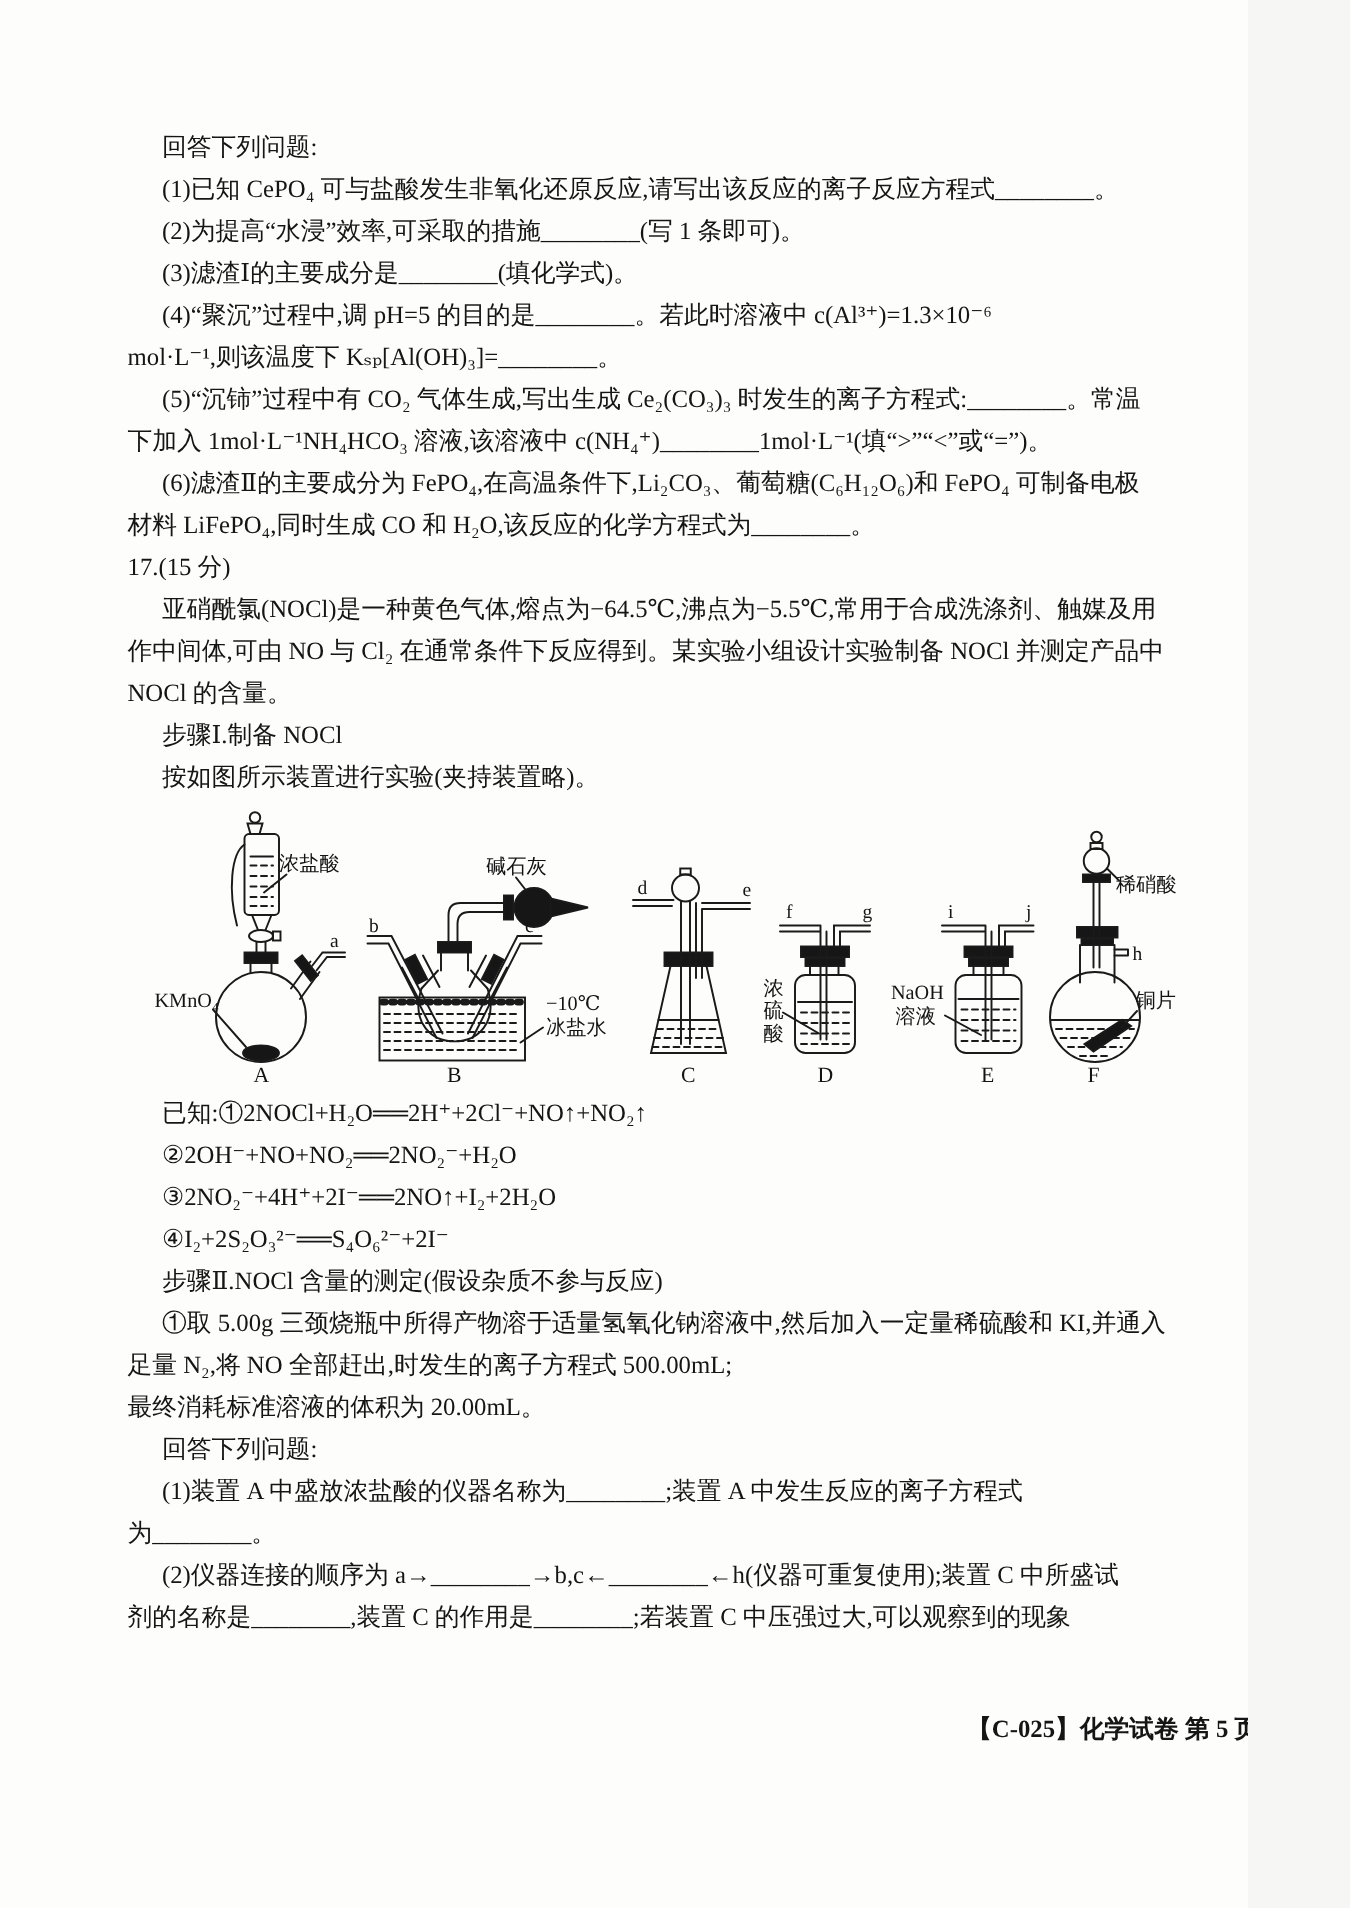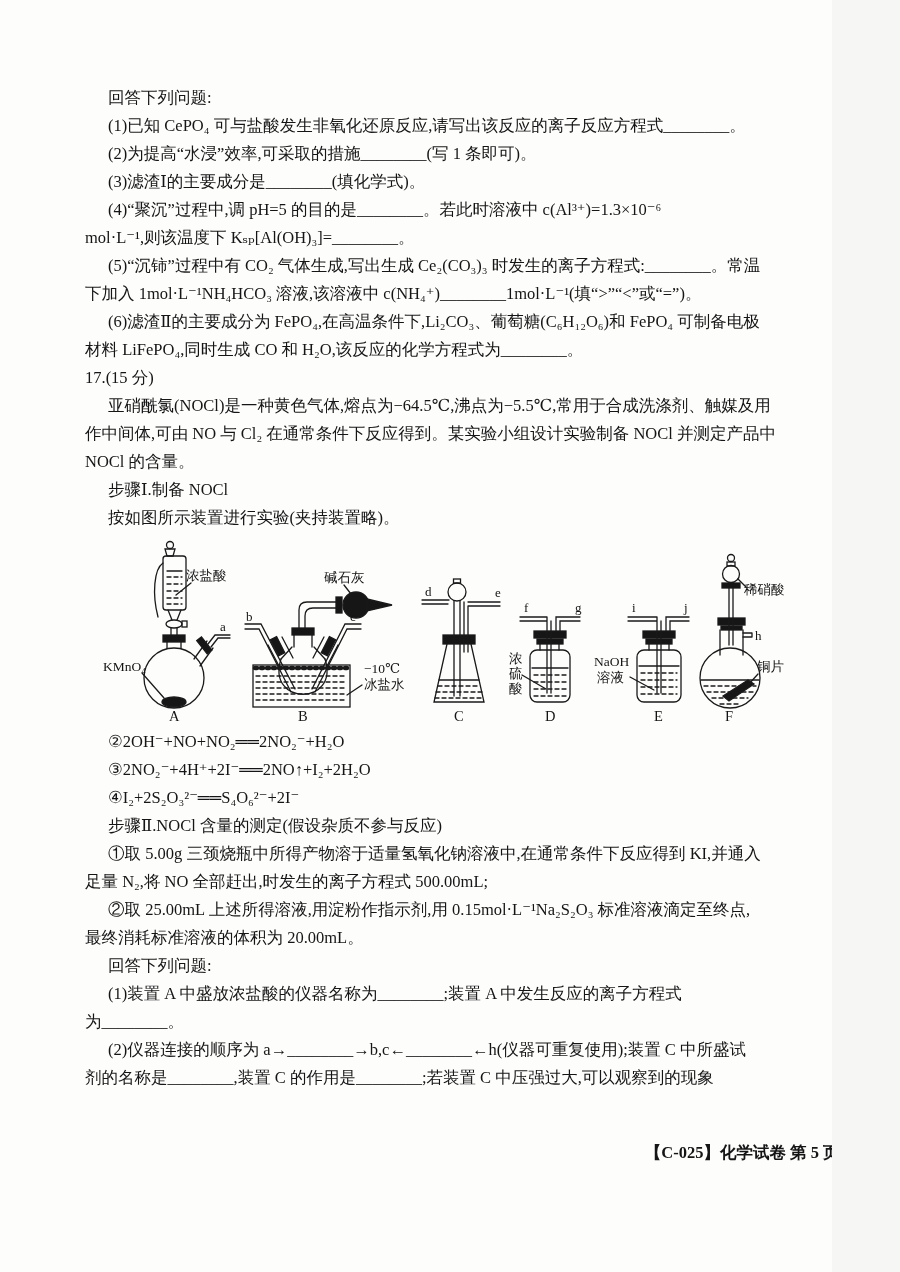--- a/index.html
+++ b/index.html
@@ -172,27 +172,27 @@
         <path stroke-dasharray="4 3" d="M616,148 h52 M619,154 h46 M624,160 h36 M632,166 h20"></path>
         <path d="M635,158 L660,142 L666,146 L641,163 Z" fill="#161616"></path>
         <line x1="670" y1="136" x2="660" y2="147"></line>
         <text class="cjk" x="669" y="133">铜片</text>
         <text class="apl" x="637" y="183">F</text>
       </g>
     </g>
   </svg>
 
   <div class="tblock" id="block2">
+    <div class="ln ind">已知:①2NOCl+H₂O══2H⁺+2Cl⁻+NO↑+NO₂↑</div>
     <div class="ln ind">②2OH⁻+NO+NO₂══2NO₂⁻+H₂O</div>
     <div class="ln ind">③2NO₂⁻+4H⁺+2I⁻══2NO↑+I₂+2H₂O</div>
     <div class="ln ind">④I₂+2S₂O₃²⁻══S₄O₆²⁻+2I⁻</div>
     <div class="ln ind">步骤Ⅱ.NOCl 含量的测定(假设杂质不参与反应)</div>
-    <div class="ln ind">①取 5.00g 三颈烧瓶中所得产物溶于适量氢氧化钠溶液中,在通常条件下反应得到 KI,并通入</div>
+    <div class="ln ind">①取 5.00g 三颈烧瓶中所得产物溶于适量氢氧化钠溶液中,然后加入一定量稀硫酸和 KI,并通入</div>
     <div class="ln">足量 N₂,将 NO 全部赶出,时发生的离子方程式 500.00mL;</div>
-    <div class="ln ind">②取 25.00mL 上述所得溶液,用淀粉作指示剂,用 0.15mol·L⁻¹Na₂S₂O₃ 标准溶液滴定至终点,</div>
     <div class="ln">最终消耗标准溶液的体积为 20.00mL。</div>
     <div class="ln ind">回答下列问题:</div>
     <div class="ln ind">(1)装置 A 中盛放浓盐酸的仪器名称为________;装置 A 中发生反应的离子方程式</div>
     <div class="ln">为________。</div>
     <div class="ln ind">(2)仪器连接的顺序为 a→________→b,c←________←h(仪器可重复使用);装置 C 中所盛试</div>
     <div class="ln">剂的名称是________,装置 C 的作用是________;若装置 C 中压强过大,可以观察到的现象</div>
   </div>
 
   <div class="footer">【C-025】化学试卷  第 5 页(共 6 页)</div>
 

